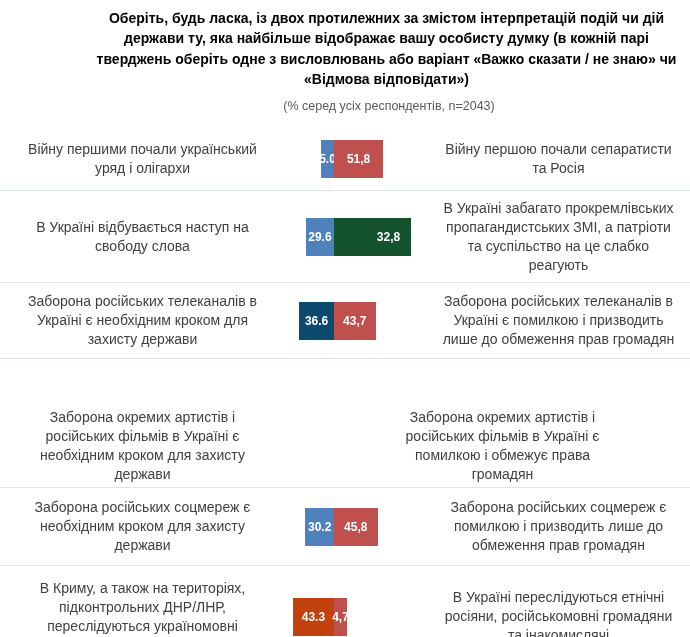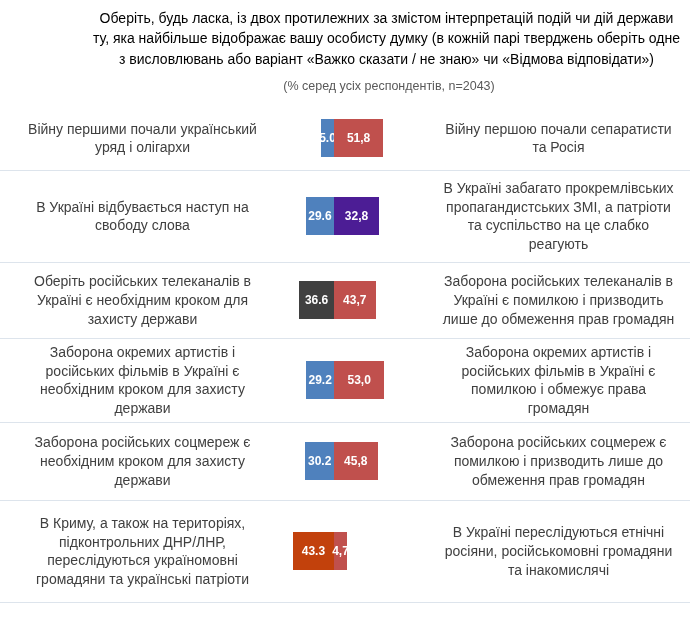--- a/index.html
+++ b/index.html
@@ -8,42 +8,42 @@
     font-family:"Liberation Sans", sans-serif;
     color:#000;
     background:#fff;
   }
   .chart-header{
     padding:8px 4px 0 92px;
     text-align:center;
   }
   .chart-title{
     font-size:14px;
-    font-weight:normal;
+    font-weight:bold;
     line-height:1.45;
     margin:0 5px 10px 0;
     color:#000000;
   }
   .chart-subtitle{
     font-size:12.5px;
     font-weight:normal;
     color:#595959;
     margin:0 0 14px 0;
   }
   .rows{width:690px;}
   .row{
     display:flex;
     align-items:center;
     border-bottom:1px solid #dde4ec;
     box-sizing:border-box;
   }
   .row:nth-child(1){min-height:64px;}
   .row:nth-child(2){min-height:92px;}
   .row:nth-child(3){min-height:76px;}
-  .row:nth-child(4){min-height:84px;}
+  .row:nth-child(4){min-height:84px;margin-top:45px;}
   .row:nth-child(5){min-height:78px;justify-content:center;}
   .row:nth-child(6){min-height:102px;}
   .cell{
     display:flex;
     align-items:center;
     justify-content:center;
     box-sizing:border-box;
   }
   .cell-left{width:285px;}
   .cell-right{flex:1;padding-left:30px;}
@@ -109,57 +109,49 @@
     </div>
 
     <div class="row">
       <div class="cell cell-left">
         <div class="statement statement-left">В Україні відбувається наступ на свободу слова</div>
       </div>
       <div class="barzone">
         <div class="bar bar-left" style="width: 28.12px; background: rgb(79, 129, 189);">
           <span class="bar-value">29.6</span>
         </div>
-        <div class="bar bar-right" style="width: 45px; background: #4c1d95;">
+        <div class="bar bar-right" style="width: 45px; background: #14532d; padding-left: 32px;">
           <span class="bar-value">32,8</span>
         </div>
       </div>
       <div class="cell cell-right">
         <div class="statement statement-right">В Україні забагато прокремлівських пропагандистських ЗМІ, а патріоти та суспільство на це слабко реагують</div>
       </div>
     </div>
 
     <div class="row">
       <div class="cell cell-left">
-        <div class="statement statement-left">Оберіть російських телеканалів в Україні є необхідним кроком для захисту держави</div>
+        <div class="statement statement-left">Заборона російських телеканалів в Україні є необхідним кроком для захисту держави</div>
       </div>
       <div class="barzone">
-        <div class="bar bar-left" style="width: 34.77px; background: #404040;">
+        <div class="bar bar-left" style="width: 34.77px; background: #0c4a6e;">
           <span class="bar-value">36.6</span>
         </div>
         <div class="bar bar-right" style="width: 41.515px; background: rgb(192, 80, 77);">
           <span class="bar-value">43,7</span>
         </div>
       </div>
       <div class="cell cell-right">
         <div class="statement statement-right">Заборона російських телеканалів в Україні є помилкою і призводить лише до обмеження прав громадян</div>
       </div>
     </div>
 
     <div class="row">
       <div class="cell cell-left">
         <div class="statement statement-left">Заборона окремих артистів і російських фільмів в Україні є необхідним кроком для захисту держави</div>
-      </div>
-      <div class="barzone">
-        <div class="bar bar-left" style="width: 27.74px; background: rgb(79, 129, 189);">
-          <span class="bar-value">29.2</span>
-        </div>
-        <div class="bar bar-right" style="width: 50.35px; background: rgb(192, 80, 77);">
-          <span class="bar-value">53,0</span>
-        </div>
       </div>
       <div class="cell cell-right">
         <div class="statement statement-right">Заборона окремих артистів і російських фільмів в Україні є помилкою і обмежує права громадян</div>
       </div>
     </div>
 
     <div class="row">
       <div class="cell cell-left">
         <div class="statement statement-left">Заборона російських соцмереж є необхідним кроком для захисту держави</div>
       </div>

